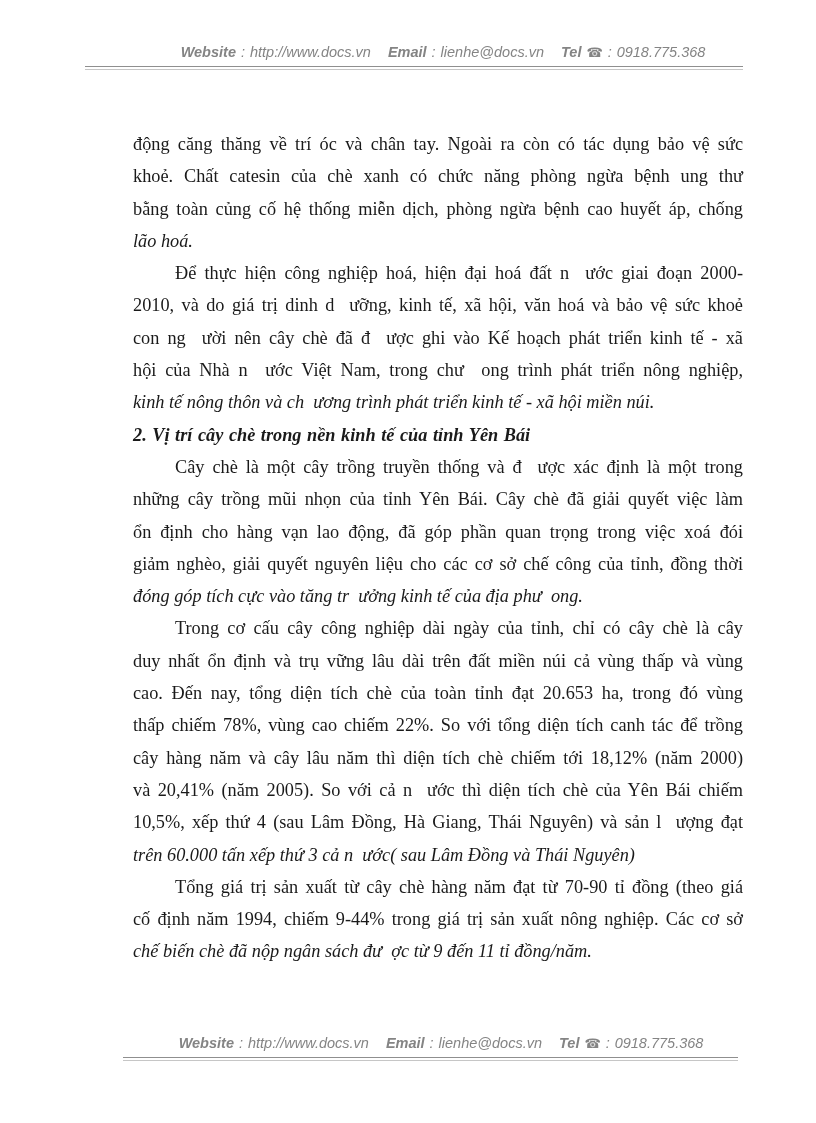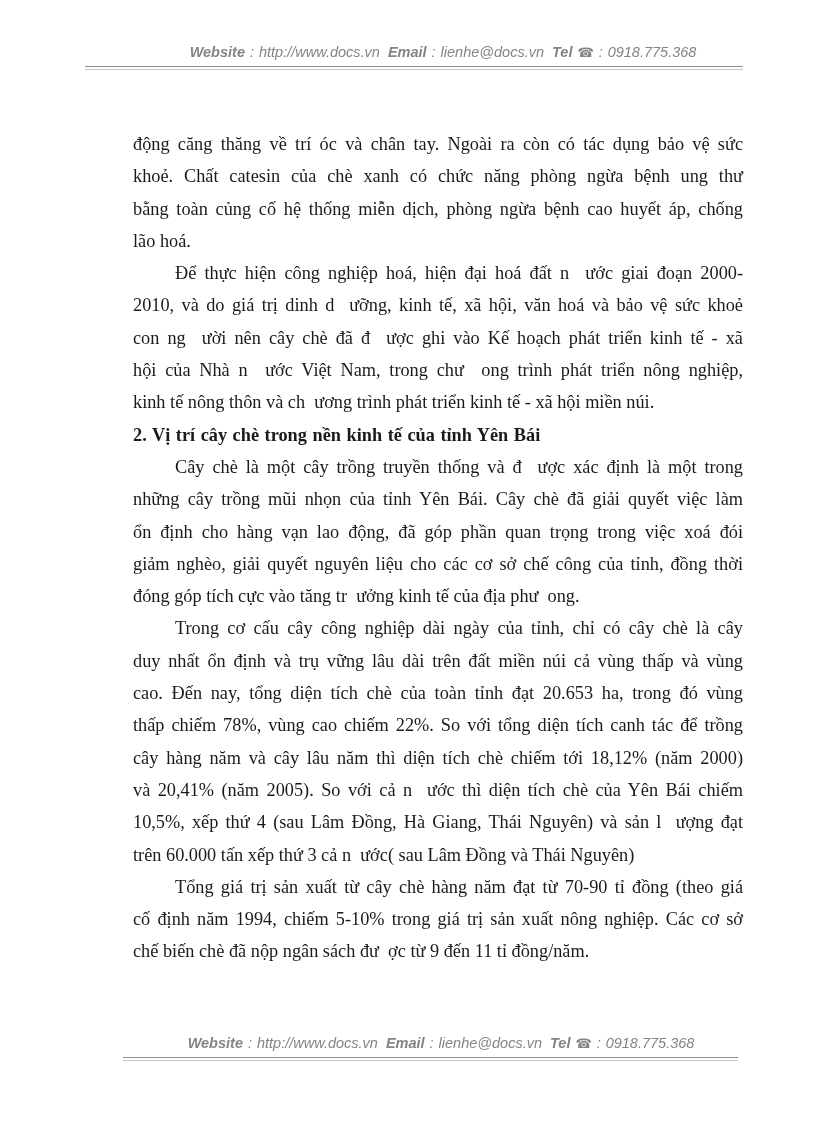--- a/index.html
+++ b/index.html
@@ -22,21 +22,21 @@
     text-align: center;
     font-family: "Liberation Sans", "DejaVu Sans", sans-serif;
     font-style: italic;
     font-size: 14.5px;
     line-height: 24px;
     color: #848484;
     white-space: nowrap;
   }
   .hf-text .lbl { font-weight: 700; }
   .hf-text .sep { margin: 0 5px; }
-  .hf-text .gap { margin-left: 8px; }
+  .hf-text .gap { margin-left: 17px; }
   .hf-text .icon {
     font-style: normal;
     font-size: 13px;
     margin-left: 5px;
   }
   .header-text { top: 40px; left: 115px; width: 656px; }
   .footer-text { top: 1031px; left: 133px; width: 616px; }
 
   .rule {
     position: absolute;
@@ -55,21 +55,21 @@
     width: 610px;
     font-size: 18.3px;
     line-height: 32.3px;
     color: #1a1a1a;
   }
   .line {
     text-align: justify;
     text-align-last: justify;
     text-justify: inter-word;
   }
-  .para .line:last-child { text-align-last: left; }
+  .para .line:last-child { text-align-last: left; font-style: italic; }
   .para.indent .line:first-child { text-indent: 42px; }
   .para.heading .line {
     font-weight: 700;
     text-align: center;
     text-align-last: left;
     word-spacing: 1px;
   }
 </style>
 </head>
 <body>
@@ -110,21 +110,21 @@
         <div class="line">duy nhất ổn định và trụ vững lâu dài trên đất miền núi cả vùng thấp và vùng</div>
         <div class="line">cao. Đến nay, tổng diện tích chè của toàn tỉnh đạt 20.653 ha, trong đó vùng</div>
         <div class="line">thấp chiếm 78%, vùng cao chiếm 22%. So với tổng diện tích canh tác để trồng</div>
         <div class="line">cây hàng năm và cây lâu năm thì diện tích chè chiếm tới 18,12% (năm 2000)</div>
         <div class="line">và 20,41% (năm 2005). So với cả n&nbsp; ước thì diện tích chè của Yên Bái chiếm</div>
         <div class="line">10,5%, xếp thứ 4 (sau Lâm Đồng, Hà Giang, Thái Nguyên) và sản l&nbsp; ượng đạt</div>
         <div class="line">trên 60.000 tấn xếp thứ 3 cả n&nbsp; ước( sau Lâm Đồng và Thái Nguyên)</div>
       </div>
       <div class="para body indent">
         <div class="line">Tổng giá trị sản xuất từ cây chè hàng năm đạt từ 70-90 tỉ đồng (theo giá</div>
-        <div class="line">cố định năm 1994, chiếm 5-10% trong giá trị sản xuất nông nghiệp. Các cơ sở</div>
+        <div class="line">cố định năm 1994, chiếm 9-44% trong giá trị sản xuất nông nghiệp. Các cơ sở</div>
         <div class="line">chế biến chè đã nộp ngân sách đư&nbsp; ợc từ 9 đến 11 tỉ đồng/năm.</div>
       </div>
     </div>
 
   <div class="hf-text footer-text">
     <span class="lbl">Website</span><span class="sep">:</span><span class="val">http://www.docs.vn</span><span class="lbl gap">Email</span><span class="sep">:</span><span class="val">lienhe@docs.vn</span><span class="lbl gap">Tel</span><span class="icon">☎</span><span class="sep">:</span><span class="val">0918.775.368</span>
   </div>
   <div class="rule footer-rule"></div>
 
 </div>

